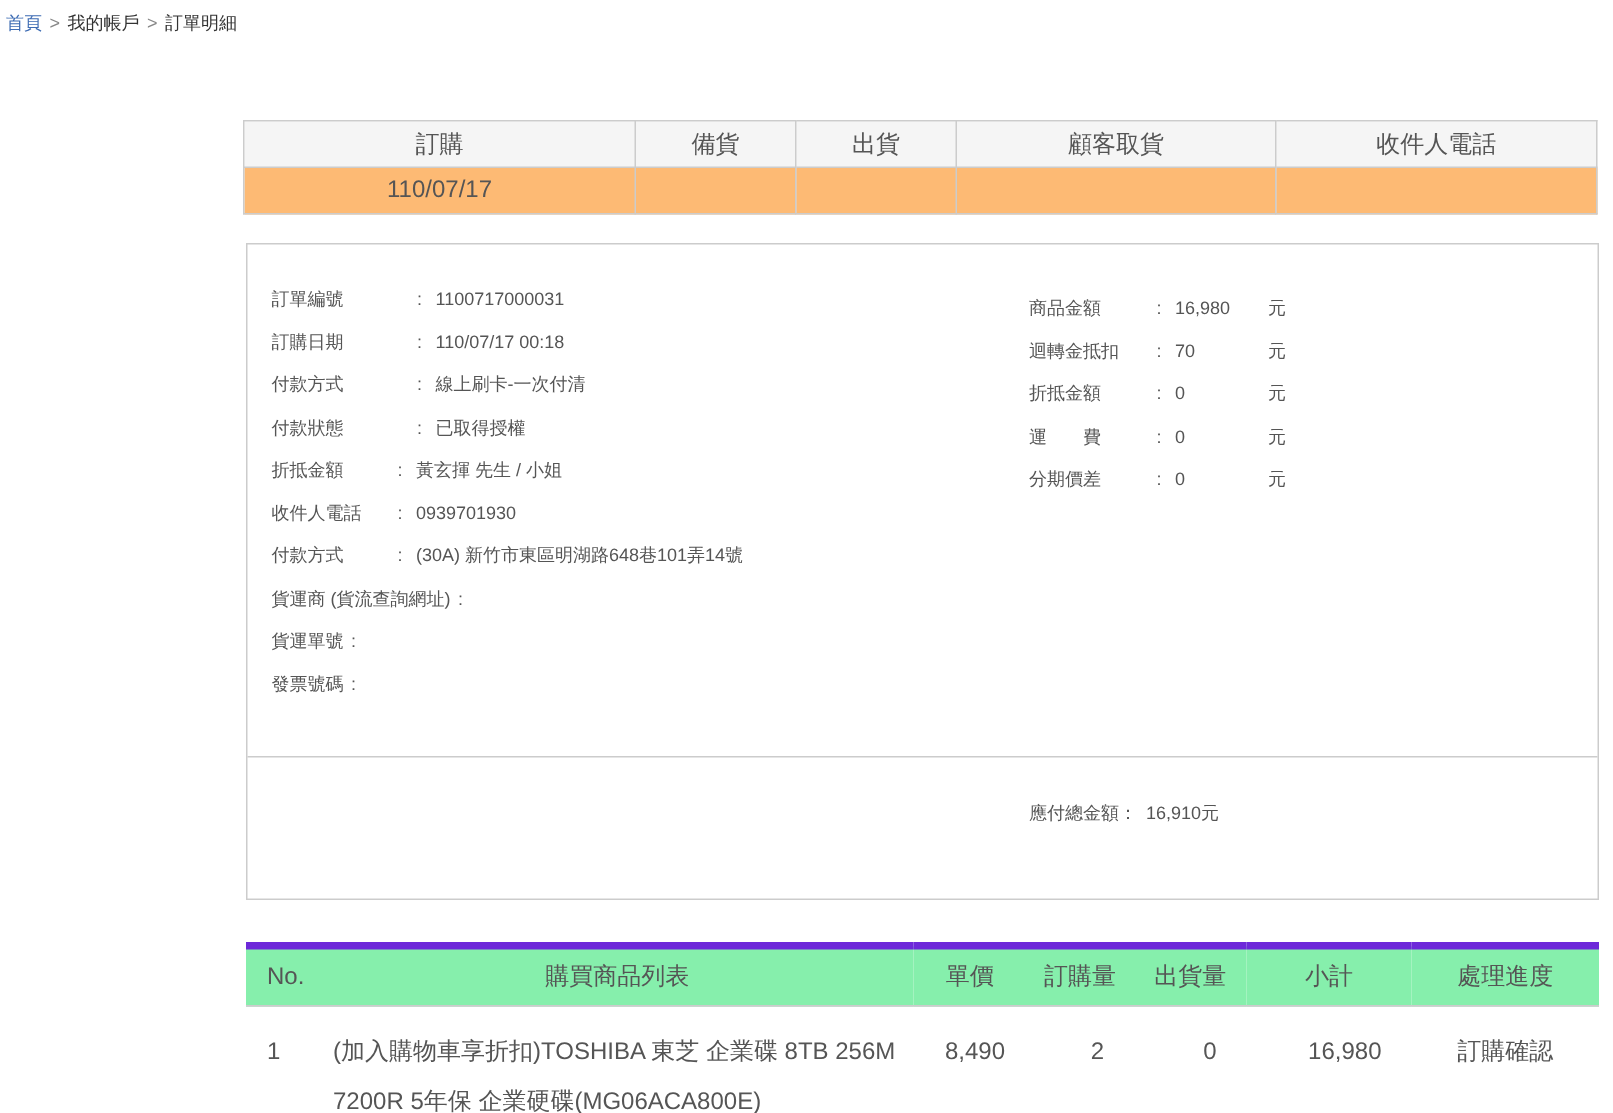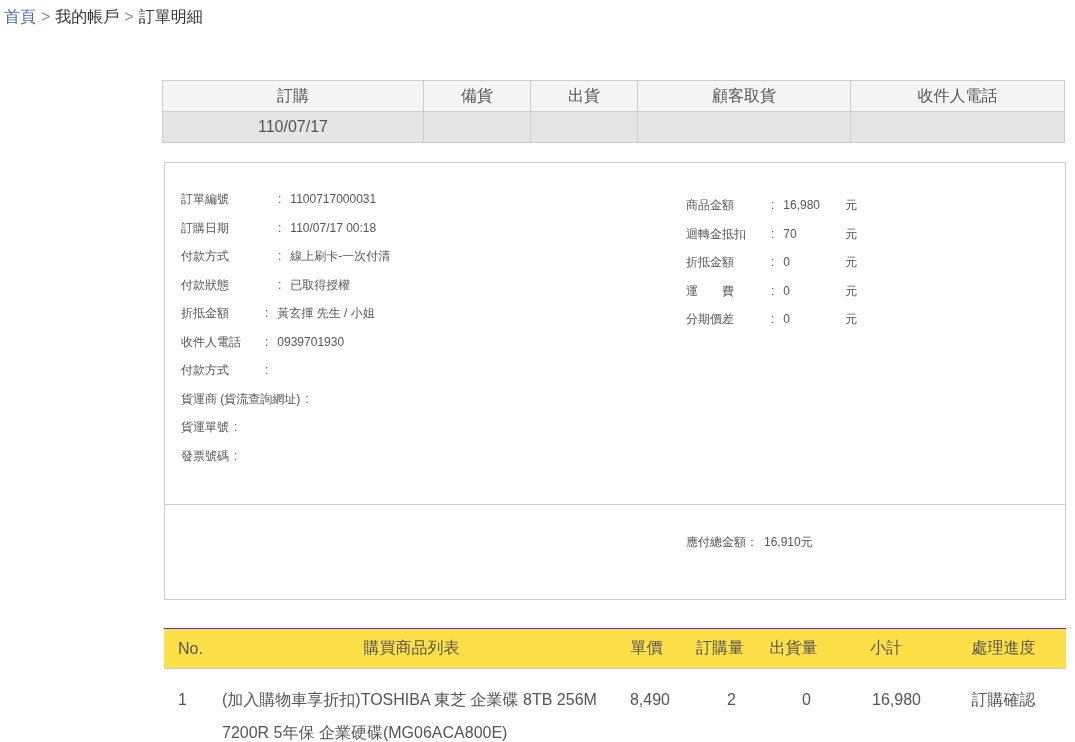--- a/index.html
+++ b/index.html
@@ -8,34 +8,34 @@
     position: relative;
     background: #ffffff;
     overflow: hidden;
     font-family: "Liberation Sans", sans-serif;
     color: #555555;
   }
 
   
   .breadcrumb {
     position: absolute; top: 7px; left: 4px;
-    font-size: 16px; color: #333333;
+    font-size: 12px; color: #333333;
   }
   .breadcrumb .home { color: #3f6db4; text-decoration: none; cursor: pointer; }
   .breadcrumb .sep { color: #888888; margin: 0 5px; }
 
   
   table.status {
     position: absolute; left: 162px; top: 80px; width: 902px;
     border-collapse: collapse; table-layout: fixed;
     font-size: 16px; color: #555555;
   }
   table.status th, table.status td { border: 1px solid #cccccc; text-align: center; }
   table.status th { background: #f5f5f5; font-weight: normal; height: 31px; }
-  table.status td { background: #e5e5e5; height: 31px; }
+  table.status td { background: #fdba74; height: 31px; }
 
   
   .panel {
     position: absolute; left: 164px; top: 162px; width: 902px; height: 438px;
     border: 1px solid #cccccc; background: #ffffff;
   }
   .panel-info { position: relative; height: 342px; border-bottom: 1px solid #cccccc; }
   .info-left  { position: absolute; left: 16px;  top: 22px; }
   .info-right { position: absolute; left: 521px; top: 28px; }
   .info-row { display: flex; height: 28.5px; line-height: 28.5px; font-size: 12px; white-space: nowrap; }
@@ -50,22 +50,22 @@
   .panel-total { padding: 29px 0 0 521px; font-size: 12px; }
   .panel-total .tval { margin-left: 6px; }
 
   
   table.products {
     position: absolute; left: 164px; top: 628px; width: 902px;
     border-collapse: collapse; table-layout: fixed;
     font-size: 16px; color: #555555;
   }
   table.products thead th {
-    background: #fde047; font-weight: normal; height: 40px;
-    border-top: 1px solid #6d28d9; border-bottom: 1px solid #cccccc;
+    background: #86efac; font-weight: normal; height: 40px;
+    border-top: 5px solid #6d28d9; border-bottom: 1px solid #cccccc;
     text-align: center;
     margin-top: 20px;
   }
   table.products thead th.col-no { text-align: left; padding-left: 14px; }
   table.products tbody td { vertical-align: top; padding-top: 14px; line-height: 33px; }
   td.cell-no   { padding-left: 14px; text-align: left; }
   td.cell-name { padding-left: 8px;  text-align: left; }
   td.cell-price    { text-align: right; padding-right: 14px; }
   td.cell-orderqty { text-align: right; padding-right: 20px; }
   td.cell-shipqty  { text-align: right; padding-right: 20px; }
@@ -137,20 +137,21 @@
           <span class="val">黃玄揮 先生 / 小姐</span>
       </div>
       <div class="info-row lw5">
         <span class="lbl">收件人電話</span>
           <span class="colon">:</span>
           <span class="val">0939701930</span>
       </div>
       <div class="info-row lw5">
         <span class="lbl">付款方式</span>
           <span class="colon">:</span>
+          <span class="val">(30A) 新竹市東區明湖路648巷101弄14號</span>
       </div>
       <div class="info-row lwa">
         <span class="lbl">貨運商 (貨流查詢網址)</span>
           <span class="colon">:</span>
           <span class="val"></span>
       </div>
       <div class="info-row lwa">
         <span class="lbl">貨運單號</span>
           <span class="colon">:</span>
           <span class="val"></span>

